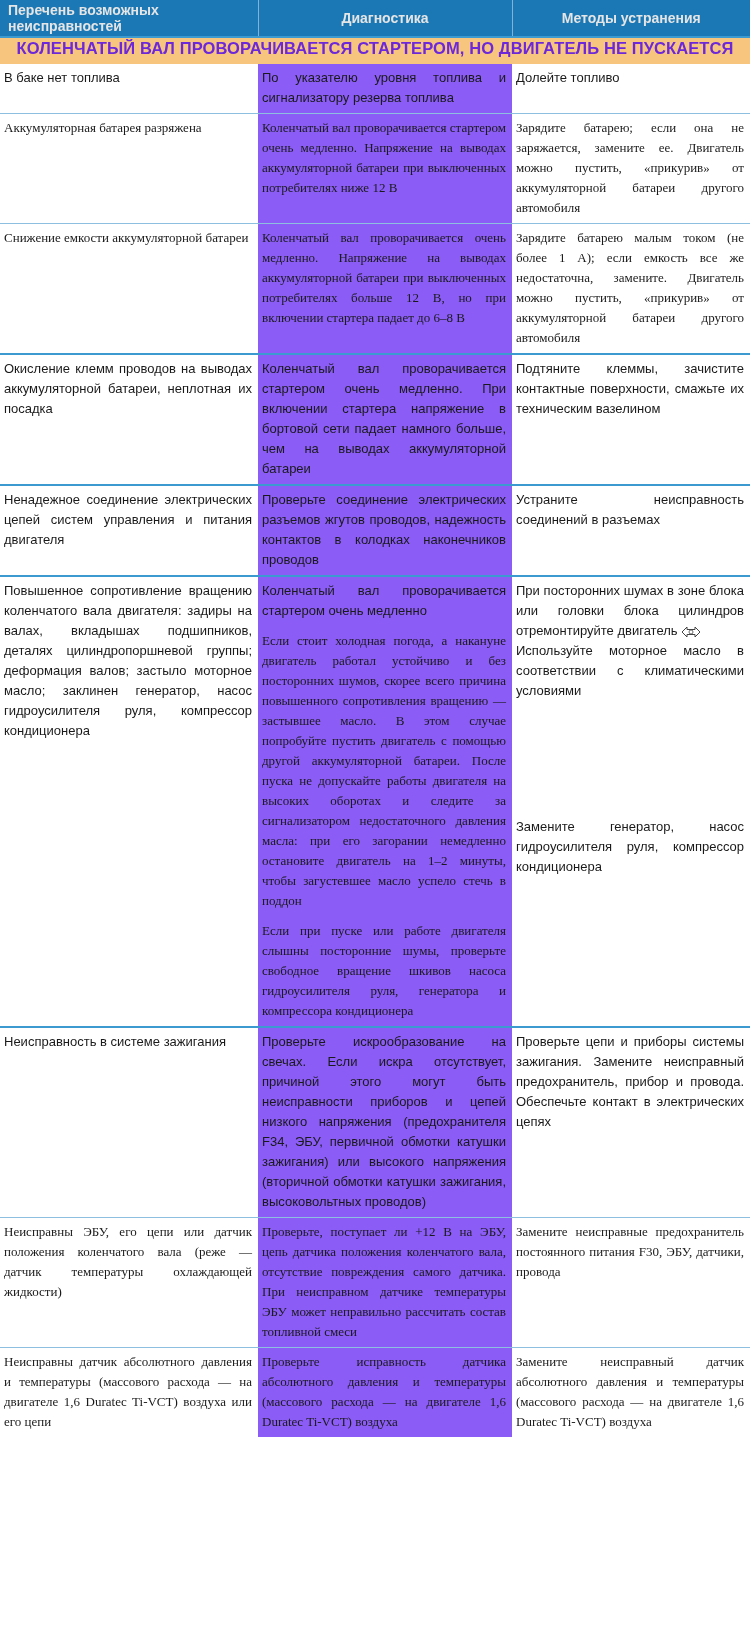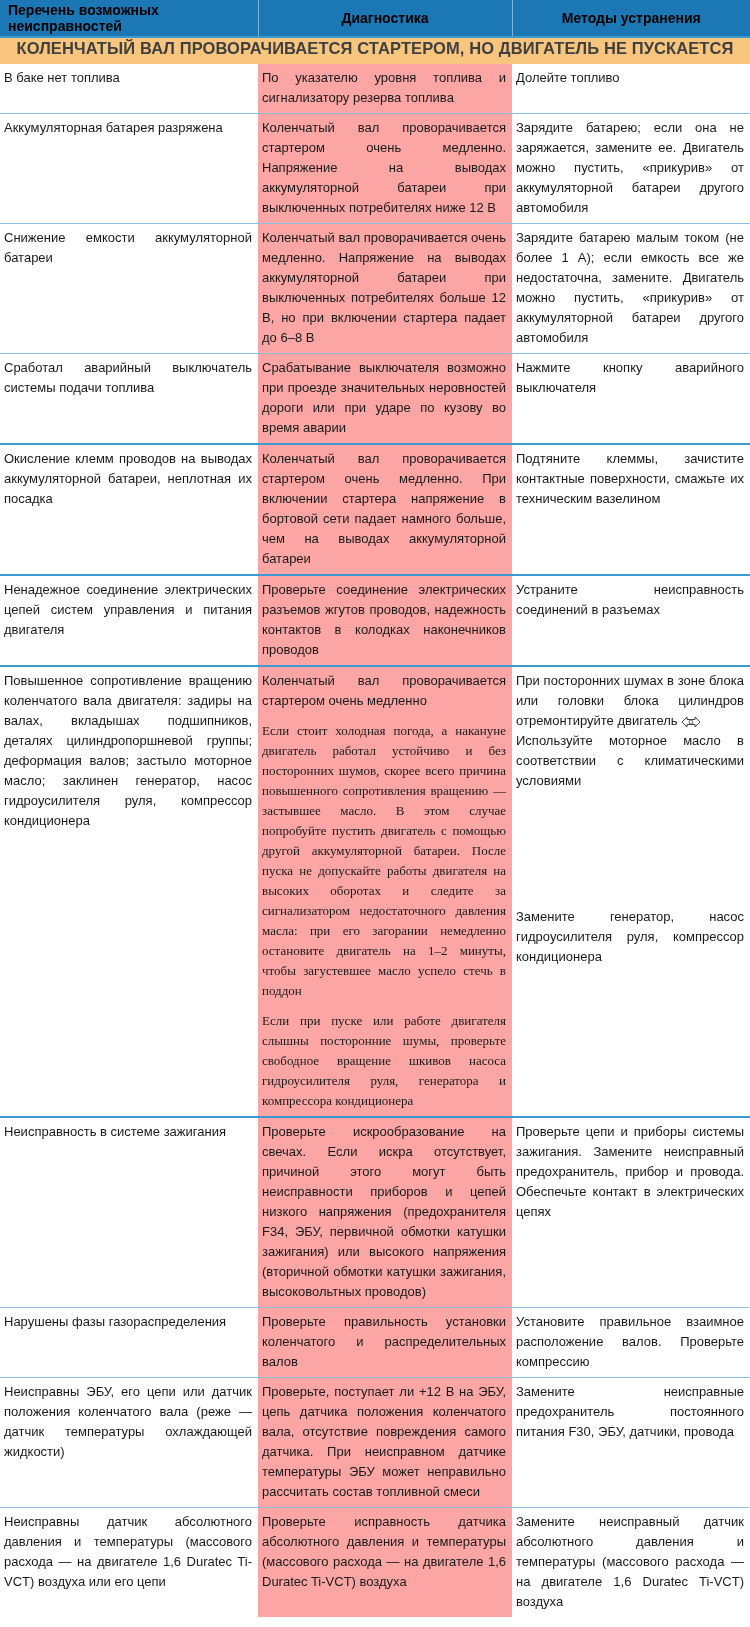--- a/index.html
+++ b/index.html
@@ -2,36 +2,36 @@
 <html><head>
 <meta charset="utf-8">
 <style>
   html, body { margin: 0; padding: 0; background: #ffffff; }
   body { width: 750px; height: 1627px; overflow: hidden; font-family: "Liberation Sans", sans-serif; color: #1a1a1a; }
   table { border-collapse: collapse; width: 750px; table-layout: fixed; }
   col.c1 { width: 258px; }
   col.c2 { width: 254px; }
   col.c3 { width: 238px; }
   thead th {
-    background: #1b78b4; color: #000000; font-weight: bold; font-size: 14px;
+    background: #1b78b4; color: #e5e5e5; font-weight: bold; font-size: 14px;
     height: 36px; padding: 0 6px; text-align: center; border-right: 1px solid #7fb3d8;
   }
   thead th:last-child { border-right: none; }
   thead th:first-child { text-align: left; padding-left: 8px; }
   tr.section td {
-    background: #f7c57d; color: #404040; font-weight: bold; font-size: 16.5px; text-align: center;
+    background: #f7c57d; color: #6d28d9; font-weight: bold; font-size: 16.5px; text-align: center;
     height: 26px; padding: 0; letter-spacing: 0.1px;
   }
   tbody td {
     font-size: 13px; line-height: 20px; vertical-align: top; padding: 4px 6px 5px 4px;
     text-align: justify; border-top: 2px solid #3d9ad1;
   }
-  tbody tr.thin td { border-top: 1px solid #8cbfe0; }
+  tbody tr.thin td { border-top: 1px solid #8cbfe0; font-family: Liberation Serif, serif; }
   tbody tr.first td { border-top: none; }
-  td.diag { background: #fca5a5; }
+  td.diag { background: #8b5cf6; }
   .para2 { margin-top: 10px; font-family: Liberation Serif, serif; }
   .icon-sto { display: inline-block; vertical-align: middle; width: 20px; height: 12px; }
 </style>
 </head>
 <body>
 
 <table>
   <colgroup>
       <col class="c1">
       <col class="c2">
@@ -57,25 +57,20 @@
     <tr class="thin" style="height:90px">
       <td>Аккумуляторная батарея разряжена</td>
       <td class="diag">Коленчатый вал проворачивается стартером очень медленно. Напряжение на выводах аккумуляторной батареи при выключенных потребителях ниже 12 В</td>
       <td>Зарядите батарею; если она не заряжается, замените ее. Двигатель можно пустить, «прикурив» от аккумуляторной батареи другого автомобиля</td>
     </tr>
     <tr class="thin" style="height:108px">
       <td>Снижение емкости аккумуляторной батареи</td>
       <td class="diag">Коленчатый вал проворачивается очень медленно. Напряжение на выводах аккумуляторной батареи при выключенных потребителях больше 12 В, но при включении стартера падает до 6–8 В</td>
       <td>Зарядите батарею малым током (не более 1 А); если емкость все же недостаточна, замените. Двигатель можно пустить, «прикурив» от аккумуляторной батареи другого автомобиля</td>
     </tr>
-    <tr class="thin" style="height:78px">
-      <td>Сработал аварийный выключатель системы подачи топлива</td>
-      <td class="diag">Срабатывание выключателя возможно при проезде значительных неровностей дороги или при ударе по кузову во время аварии</td>
-      <td>Нажмите кнопку аварийного выключателя</td>
-    </tr>
     <tr style="height:108px">
       <td>Окисление клемм проводов на выводах аккумуляторной батареи, неплотная их посадка</td>
       <td class="diag">Коленчатый вал проворачивается стартером очень медленно. При включении стартера напряжение в бортовой сети падает намного больше, чем на выводах аккумуляторной батареи</td>
       <td>Подтяните клеммы, зачистите контактные поверхности, смажьте их техническим вазелином</td>
     </tr>
     <tr style="height:90px">
       <td>Ненадежное соединение электрических цепей систем управления и питания двигателя</td>
       <td class="diag">Проверьте соединение электрических разъемов жгутов проводов, надежность контактов в колодках наконечников проводов</td>
       <td>Устраните неисправность соединений в разъемах</td>
     </tr>
@@ -95,25 +90,20 @@
         </div>
         <div>Используйте моторное масло в соответствии с климатическими условиями</div>
         <div style="margin-top:116px">Замените генератор, насос гидроусилителя руля, компрессор кондиционера</div>
       </td>
     </tr>
     <tr style="height:130px">
       <td>Неисправность в системе зажигания</td>
       <td class="diag">Проверьте искрообразование на свечах. Если искра отсутствует, причиной этого могут быть неисправности приборов и цепей низкого напряжения (предохранителя F34, ЭБУ, первичной обмотки катушки зажигания) или высокого напряжения (вторичной обмотки катушки зажигания, высоковольтных проводов)</td>
       <td>Проверьте цепи и приборы системы зажигания. Замените неисправный предохранитель, прибор и провода. Обеспечьте контакт в электрических цепях</td>
     </tr>
-    <tr class="thin" style="height:68px">
-      <td>Нарушены фазы газораспределения</td>
-      <td class="diag">Проверьте правильность установки коленчатого и распределительных валов</td>
-      <td>Установите правильное взаимное расположение валов. Проверьте компрессию</td>
-    </tr>
     <tr class="thin" style="height:108px">
       <td>Неисправны ЭБУ, его цепи или датчик положения коленчатого вала (реже — датчик температуры охлаждающей жидкости)</td>
       <td class="diag">Проверьте, поступает ли +12 В на ЭБУ, цепь датчика положения коленчатого вала, отсутствие повреждения самого датчика. При неисправном датчике температуры ЭБУ может неправильно рассчитать состав топливной смеси</td>
       <td>Замените неисправные предохранитель постоянного питания F30, ЭБУ, датчики, провода</td>
     </tr>
     <tr class="thin" style="height:88px">
       <td>Неисправны датчик абсолютного давления и температуры (массового расхода — на двигателе 1,6 Duratec Ti-VCT) воздуха или его цепи</td>
       <td class="diag">
         <span>Проверьте исправность датчика абсолютного давления и температуры (массового расхода — на двигателе 1,6 Duratec Ti-VCT) воздуха</span>
         

